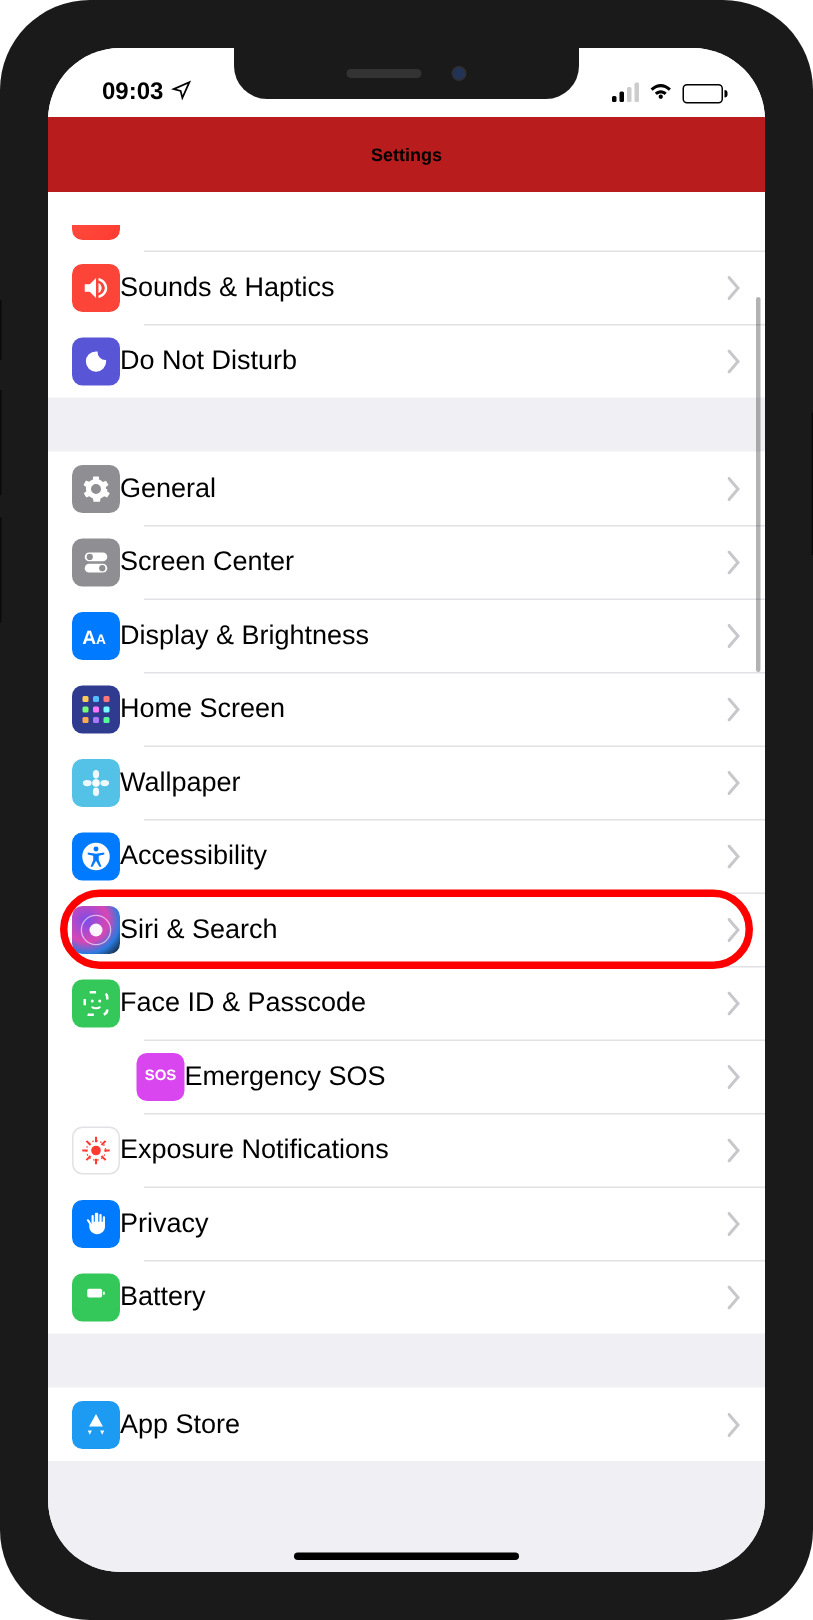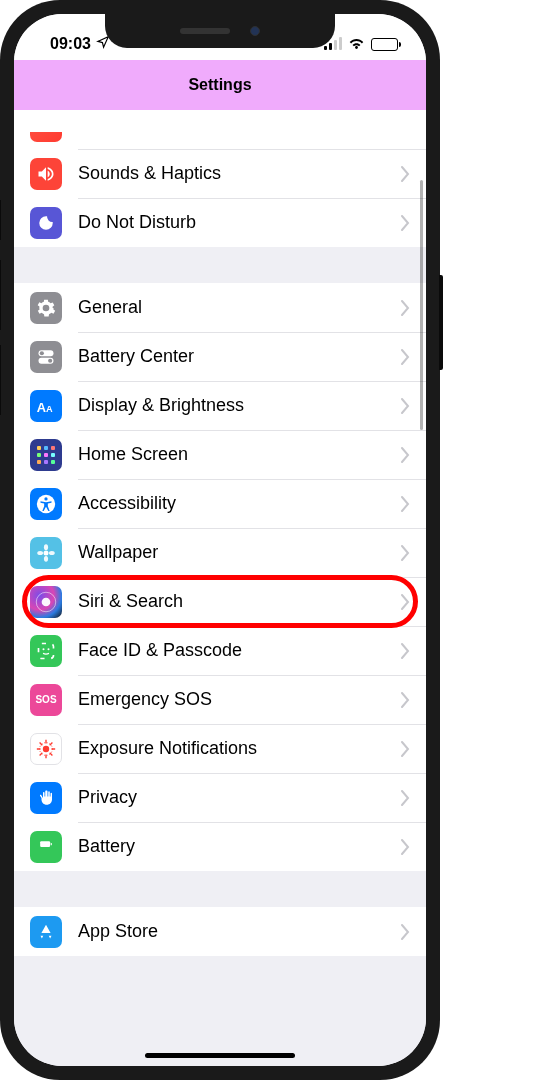--- a/index.html
+++ b/index.html
@@ -4,25 +4,25 @@
   <style>
     * { box-sizing: border-box; margin: 0; padding: 0; }
     body {
       font-family: -apple-system, BlinkMacSystemFont, "Helvetica Neue", Arial, sans-serif;
       background: #fff;
       width: 542px;
       height: 1080px;
       overflow: hidden;
     }
     .device-frame {
-      width: 440px;
+      width: 542px;
       height: 1080px;
       background: #1a1a1a;
       border-radius: 60px;
-      padding: 14px;
+      padding: 32px;
       position: relative;
     }
     .btn-vol1 { position:absolute; left:-3px; top:200px; width:4px; height:40px; background:#0a0a0a; border-radius:2px 0 0 2px;}
     .btn-vol2 { position:absolute; left:-3px; top:260px; width:4px; height:70px; background:#0a0a0a; border-radius:2px 0 0 2px;}
     .btn-vol3 { position:absolute; left:-3px; top:345px; width:4px; height:70px; background:#0a0a0a; border-radius:2px 0 0 2px;}
     .btn-pwr  { position:absolute; right:-3px; top:275px; width:4px; height:95px; background:#0a0a0a; border-radius:0 2px 2px 0;}
     .screen {
       width: 100%;
       height: 100%;
       background: #efeff4;
@@ -69,23 +69,23 @@
     .sb-signal span:nth-child(4){height:13px; background:#ccc}
     .sb-wifi svg { width:17px; height:13px; }
     .sb-batt { width:27px; height:13px; border:1.5px solid #000; border-radius:3px; position:relative;}
     .sb-batt::after { content:""; position:absolute; right:-4px; top:3px; width:2px; height:5px; background:#000; border-radius:0 2px 2px 0;}
     .sb-batt-fill { width:60%; height:100%; background:#000; border-radius:1px 0 0 1px;}
     .nav-header {
       position: absolute;
       top: 46px;
       left:0; right:0;
       height: 50px;
-      background: #f0abfc;
+      background: #b91c1c;
       display:flex; align-items:center; justify-content:center;
-      font-size: 16px;
+      font-size: 12px;
       font-weight: 600;
       border-bottom: 0.5px solid rgba(0,0,0,0);
       z-index: 30;
     }
     .content {
       position: absolute;
       top: 96px;
       left:0; right:0; bottom:0;
       overflow: hidden;
       background: #efeff4;
@@ -114,21 +114,20 @@
       height: 32px;
       border-radius: 7px;
       display:flex; align-items:center; justify-content:center;
       flex-shrink:0;
       overflow:hidden;
     }
     .label {
       flex: 1;
       font-size: 18px;
       color: #000;
-      margin-left: 16px;
       font-weight: 400;
     }
     .chevron {
       color: #c7c7cc;
       font-size: 22px;
       display:flex;
     }
     .chevron svg { width:9px; height:16px; }
     .truncated-top .row:first-child { min-height:18px; padding-top:0;}
     .truncated-top .row:first-child .icon,
@@ -172,21 +171,21 @@
     .ic-purple  { background:#5856d6;}
     .ic-hourglass { background:#5856d6;}
     .ic-gray    { background:#8e8e93;}
     .ic-gray2   { background:#8e8e93;}
     .ic-blue    { background:#007aff;}
     .ic-darkblue{ background:#2e3b8f;}
     .ic-blue2   { background:#007aff;}
     .ic-teal    { background:#54c1e6;}
     .ic-siri    { background: radial-gradient(circle at 30% 30%, #7b4de8, #d846b5 45%, #2a7be0 70%, #111 100%);}
     .ic-green   { background:#34c759;}
-    .ic-sos     { background:#ec4899;}
+    .ic-sos     { background:#d946ef;margin-left:43px;}
     .ic-white   { background:#fff; border:0.5px solid #e2e2e6;}
     .ic-battery { background:#34c759;}
     .ic-hand    { background:#007aff;}
     .ic-appstore{ background:#1d9af1;}
     .ic-black   { background:#000;}
   </style>
 </head>
 <body>
 
 <div class="device-frame">
@@ -285,21 +284,21 @@
           </div>
           <div class="row">
             <div class="icon ic-gray2">
               <svg viewBox="0 0 24 24" width="20" height="20">
                 <rect x="3" y="4" width="18" height="7" rx="3.5" fill="#fff"></rect>
                 <circle cx="7" cy="7.5" r="2.5" fill="#8e8e93"></circle>
                 <rect x="3" y="13" width="18" height="7" rx="3.5" fill="#fff"></rect>
                 <circle cx="17" cy="16.5" r="2.5" fill="#8e8e93"></circle>
               </svg>
             </div>
-            <div class="label">Battery Center</div>
+            <div class="label">Screen Center</div>
             <div class="chevron">
               <svg viewBox="0 0 9 16">
                 <path fill="none" stroke="#c7c7cc" stroke-width="2" stroke-linecap="round" d="M1 1l6 7-6 7"></path>
               </svg>
             </div>
           </div>
           <div class="row">
             <div class="icon ic-blue">
               <svg viewBox="0 0 24 24" width="22" height="22">
                 <text x="2" y="18" font-size="14" font-weight="700" fill="#fff">A</text>
@@ -328,45 +327,45 @@
               </svg>
             </div>
             <div class="label">Home Screen</div>
             <div class="chevron">
               <svg viewBox="0 0 9 16">
                 <path fill="none" stroke="#c7c7cc" stroke-width="2" stroke-linecap="round" d="M1 1l6 7-6 7"></path>
               </svg>
             </div>
           </div>
           <div class="row">
-            <div class="icon ic-blue2">
-              <svg viewBox="0 0 24 24" width="22" height="22">
-                <circle cx="12" cy="12" r="10" fill="#fff"></circle>
-                <circle cx="12" cy="6.5" r="1.8" fill="#007aff"></circle>
-                <path fill="#007aff" d="M6 9l6 1 6-1v1.5l-4 1v3l2 5h-1.5L12 15l-2.5 4.5H8l2-5v-3l-4-1V9z"></path>
-              </svg>
-            </div>
-            <div class="label">Accessibility</div>
-            <div class="chevron">
-              <svg viewBox="0 0 9 16">
-                <path fill="none" stroke="#c7c7cc" stroke-width="2" stroke-linecap="round" d="M1 1l6 7-6 7"></path>
-              </svg>
-            </div>
-          </div>
-          <div class="row">
             <div class="icon ic-teal">
               <svg viewBox="0 0 24 24" width="20" height="20">
                 <circle cx="12" cy="12" r="3" fill="#fff"></circle>
                 <ellipse cx="12" cy="5" rx="2.5" ry="3.5" fill="#fff" opacity=".9"></ellipse>
                 <ellipse cx="12" cy="19" rx="2.5" ry="3.5" fill="#fff" opacity=".9"></ellipse>
                 <ellipse cx="5" cy="12" rx="3.5" ry="2.5" fill="#fff" opacity=".9"></ellipse>
                 <ellipse cx="19" cy="12" rx="3.5" ry="2.5" fill="#fff" opacity=".9"></ellipse>
               </svg>
             </div>
             <div class="label">Wallpaper</div>
+            <div class="chevron">
+              <svg viewBox="0 0 9 16">
+                <path fill="none" stroke="#c7c7cc" stroke-width="2" stroke-linecap="round" d="M1 1l6 7-6 7"></path>
+              </svg>
+            </div>
+          </div>
+          <div class="row">
+            <div class="icon ic-blue2">
+              <svg viewBox="0 0 24 24" width="22" height="22">
+                <circle cx="12" cy="12" r="10" fill="#fff"></circle>
+                <circle cx="12" cy="6.5" r="1.8" fill="#007aff"></circle>
+                <path fill="#007aff" d="M6 9l6 1 6-1v1.5l-4 1v3l2 5h-1.5L12 15l-2.5 4.5H8l2-5v-3l-4-1V9z"></path>
+              </svg>
+            </div>
+            <div class="label">Accessibility</div>
             <div class="chevron">
               <svg viewBox="0 0 9 16">
                 <path fill="none" stroke="#c7c7cc" stroke-width="2" stroke-linecap="round" d="M1 1l6 7-6 7"></path>
               </svg>
             </div>
           </div>
           <div class="row" style="position: relative;">
             <div class="icon ic-siri">
               <svg viewBox="0 0 24 24" width="26" height="26">
                 <circle cx="12" cy="12" r="9" fill="none" stroke="#fff" stroke-width=".8" opacity=".6"></circle>

